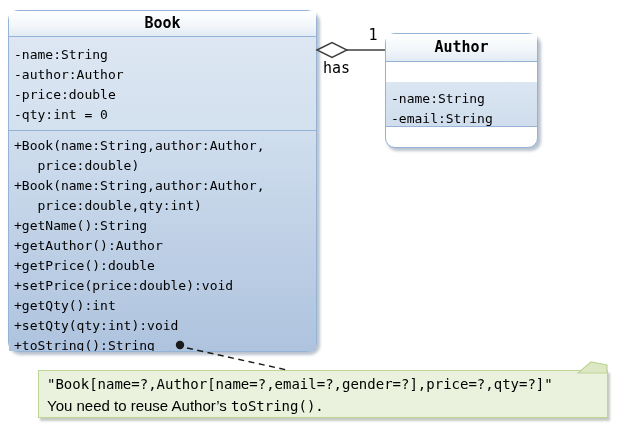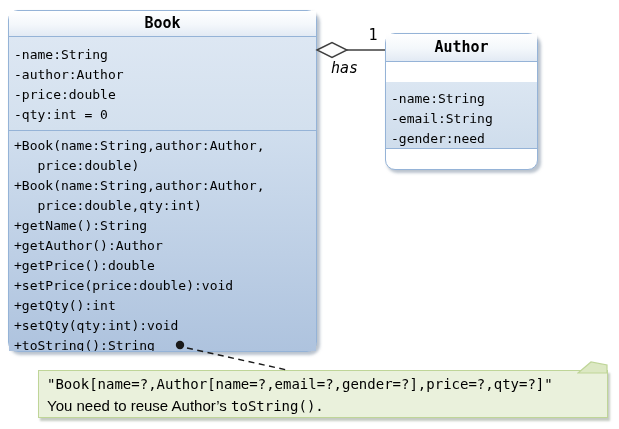--- a/index.html
+++ b/index.html
@@ -25,29 +25,29 @@
   .uml-title{
     font-weight:bold;text-align:center;font-size:15px;
     border-bottom:1px solid var(--class-border);
     background:linear-gradient(180deg,#ffffff 0%,#f3f7fb 55%,#e2eaf4 100%);
   }
   .compartment{white-space:pre;font-size:13px;line-height:20px;padding-left:5px;overflow:hidden;}
   .book{left:8px;top:10px;width:309px;height:342px;}
   .book .uml-title{height:26px;line-height:24px;}
   .book .attrs{height:94px;padding-top:8px;background:linear-gradient(180deg,#dde7f3 0%,#d3e0ee 100%);border-bottom:1px solid var(--class-border);}
   .book .methods{flex:1;padding-top:5px;background:linear-gradient(180deg,#d0deee 0%,#aec3de 100%);}
-  .author{left:385px;top:33px;width:153px;height:137px;gap:20px;}
+  .author{left:385px;top:33px;width:153px;height:115px;gap:20px;}
   .author .uml-title{height:29px;line-height:27px;}
   .author .attrs{height:68px;padding-top:7px;background:linear-gradient(180deg,#dbe6f2 0%,#cfddec 100%);border-bottom:1px solid var(--class-border);}
   .author .methods-empty{flex:1;background:linear-gradient(180deg,#cbdaeb 0%,#c3d3e7 100%);}
 
   
   .edge-label{position:absolute;font-size:15px;line-height:18px;}
   .mult{left:366px;top:26px;width:14px;text-align:center;}
-  .assoc-name{left:331px;top:59px;font-style:italic;}
+  .assoc-name{left:323px;top:59px;}
 
   
   .overlay{position:absolute;left:0;top:0;width:619px;height:429px;pointer-events:none;z-index:6;}
 
   
   .note{
     position:absolute;left:38px;top:370px;width:570px;height:48px;
     background:var(--note-background);
     border:1.5px solid var(--note-border);
     box-shadow:2px 3px 2px rgba(150,160,145,.55);

